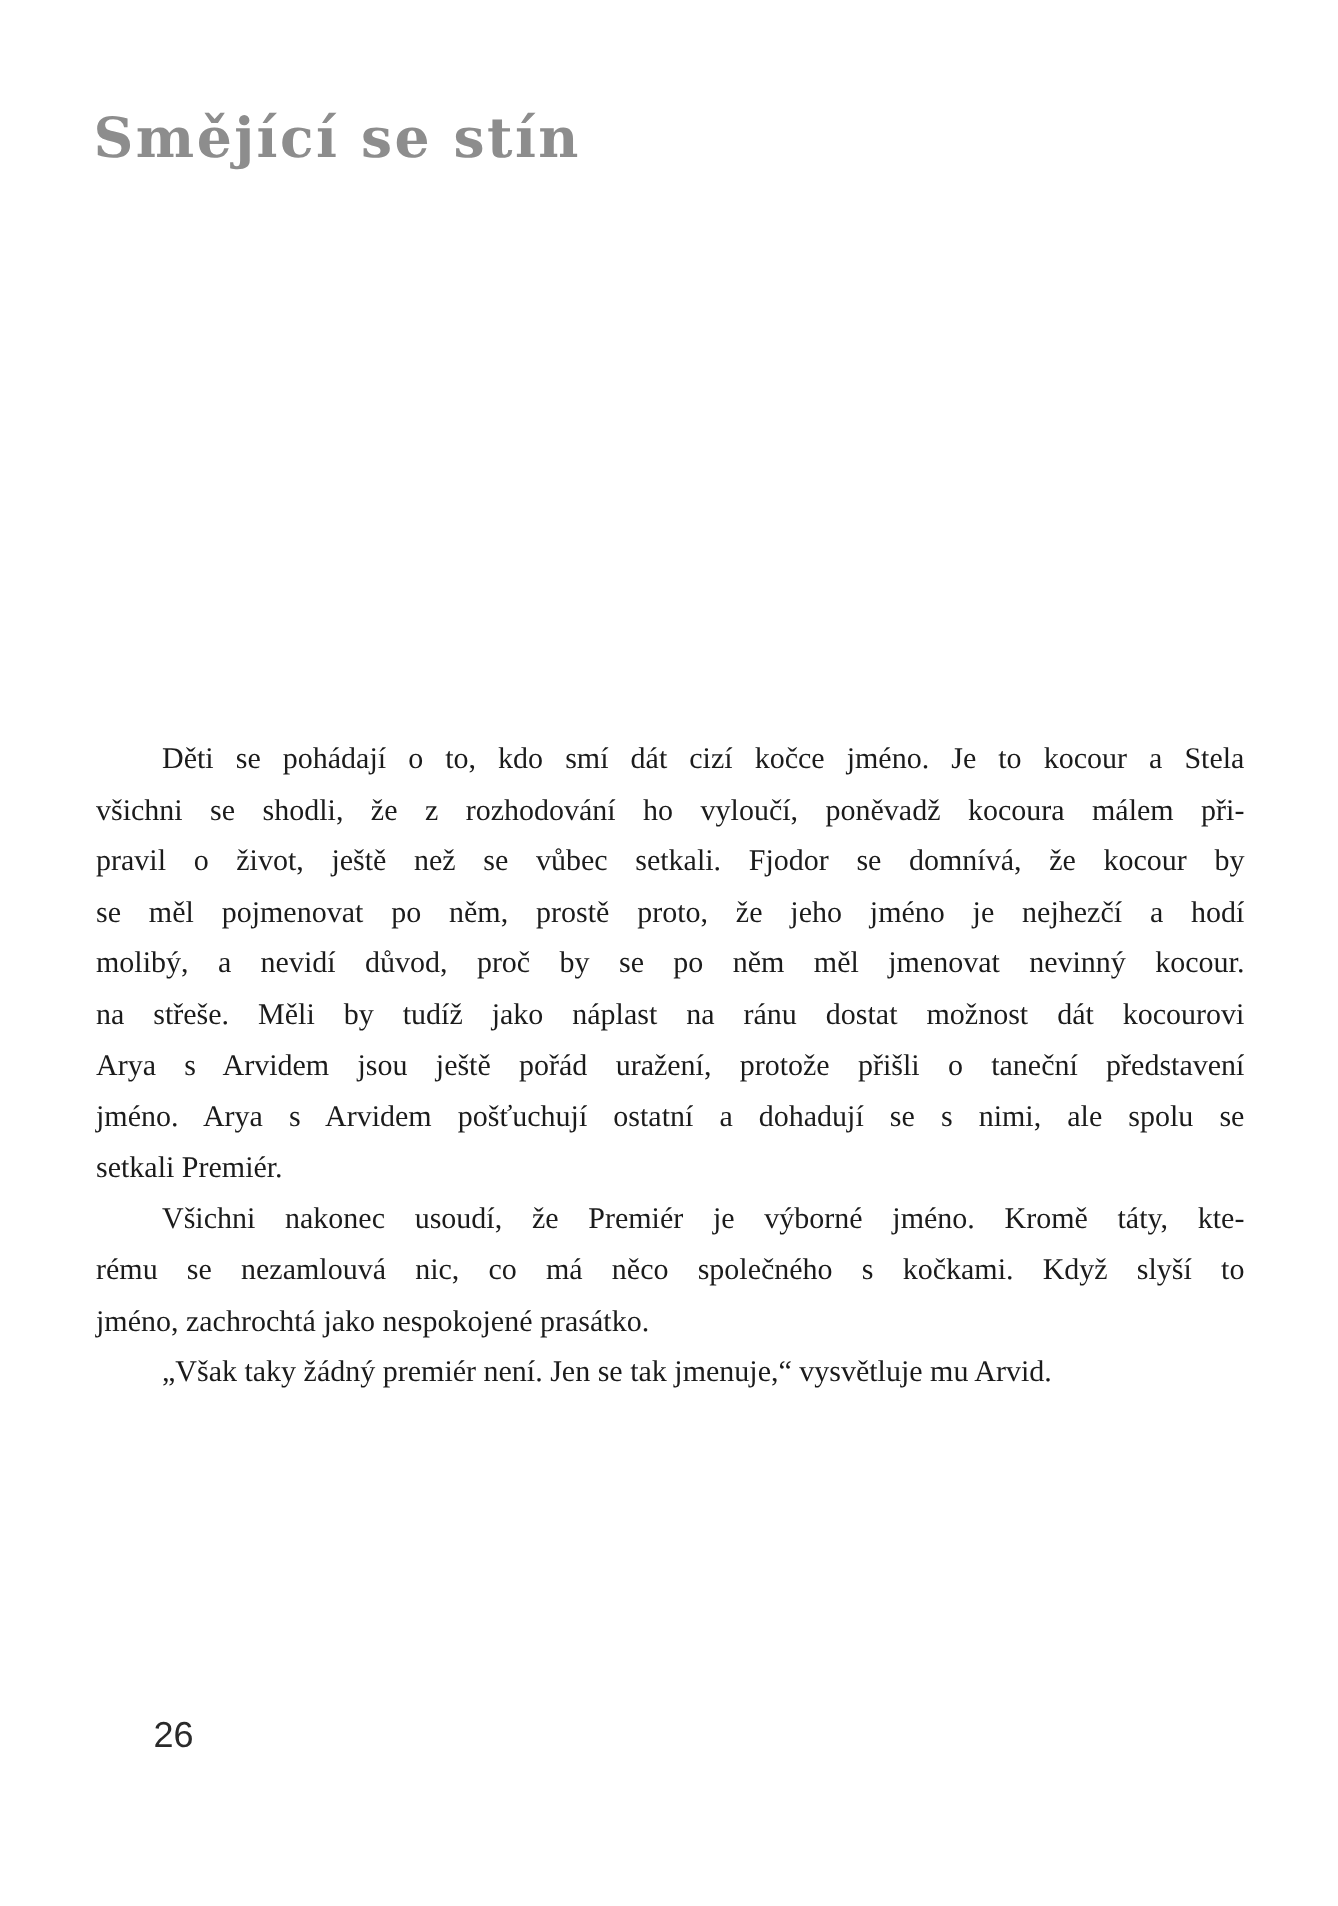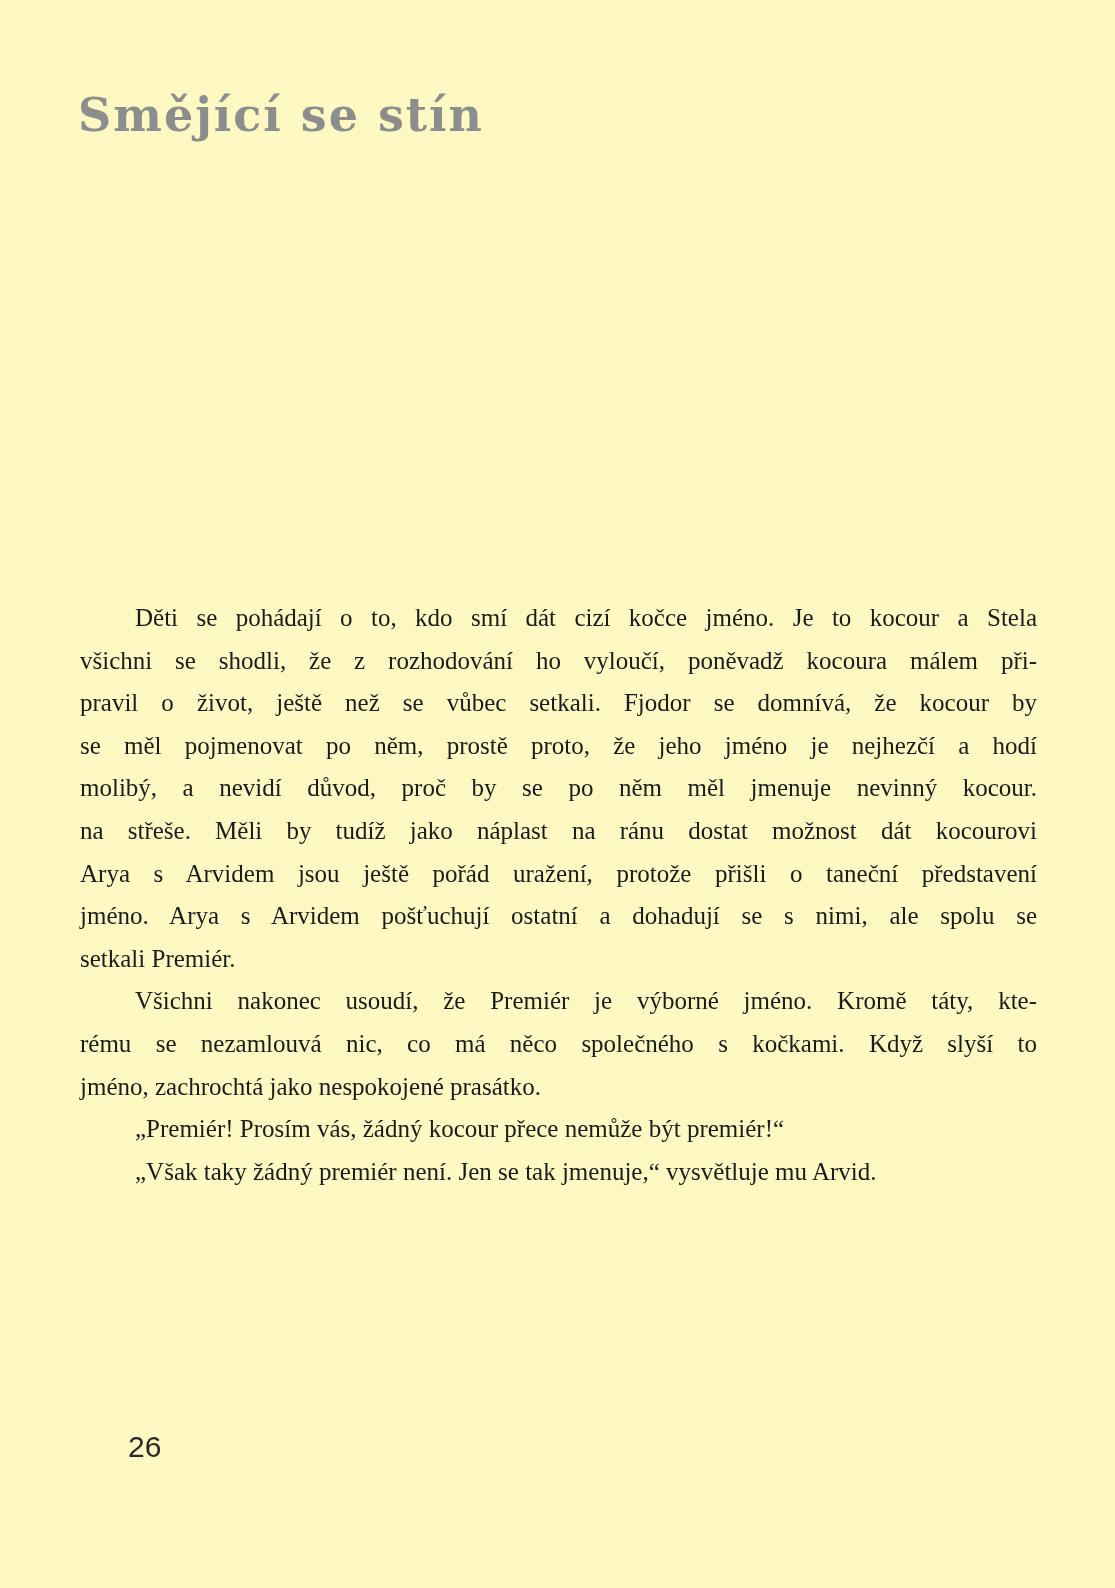--- a/index.html
+++ b/index.html
@@ -4,39 +4,39 @@
 <style>
   html, body {
     margin: 0;
     padding: 0;
     background: #e8e8e8;
   }
   .page {
     position: relative;
     width: 1115px;
     height: 1588px;
-    background: #fef9c3;
+    background: #ffffff;
     overflow: hidden;
     font-family: "Liberation Serif", serif;
   }
   .chapter-title {
     position: absolute;
     left: 78px;
     top: 88px;
     margin: 0;
     font-family: "DejaVu Serif", serif;
     font-weight: bold;
     font-size: 46px;
     letter-spacing: 2px;
     color: #8d8d8d;
   }
   .body-text {
     position: absolute;
     left: 80px;
-    top: 597px;
+    top: 612px;
     width: 957px;
     font-size: 25px;
     line-height: 42.6px;
     color: #1b1b1b;
   }
   .para { margin: 0; }
   .line {
     text-align: justify;
   }
   .line.just {
@@ -60,33 +60,30 @@
 
 <div class="page">
   <h1 class="chapter-title">Smějící se stín</h1>
 
   <div class="body-text" id="body-text">
       <div class="para">
         <div class="line just indent">Děti se pohádají o to, kdo smí dát cizí kočce jméno. Je to kocour a Stela</div>
         <div class="line just">všichni se shodli, že z rozhodování ho vyloučí, poněvadž kocoura málem při-</div>
         <div class="line just">pravil o život, ještě než se vůbec setkali. Fjodor se domnívá, že kocour by</div>
         <div class="line just">se měl pojmenovat po něm, prostě proto, že jeho jméno je nejhezčí a hodí</div>
-        <div class="line just">molibý, a nevidí důvod, proč by se po něm měl jmenuje nevinný kocour.</div>
+        <div class="line just">molibý, a nevidí důvod, proč by se po něm měl jmenovat nevinný kocour.</div>
         <div class="line just">na střeše. Měli by tudíž jako náplast na ránu dostat možnost dát kocourovi</div>
         <div class="line just">Arya s Arvidem jsou ještě pořád uražení, protože přišli o taneční představení</div>
         <div class="line just">jméno. Arya s Arvidem pošťuchují ostatní a dohadují se s nimi, ale spolu se</div>
         <div class="line">setkali Premiér.</div>
       </div>
       <div class="para">
         <div class="line just indent">Všichni nakonec usoudí, že Premiér je výborné jméno. Kromě táty, kte-</div>
         <div class="line just">rému se nezamlouvá nic, co má něco společného s kočkami. Když slyší to</div>
         <div class="line">jméno, zachrochtá jako nespokojené prasátko.</div>
       </div>
       <div class="para">
-        <div class="line indent">„Premiér! Prosím vás, žádný kocour přece nemůže být premiér!“</div>
-      </div>
-      <div class="para">
         <div class="line indent">„Však taky žádný premiér není. Jen se tak jmenuje,“ vysvětluje mu Arvid.</div>
       </div>
     </div>
 
   <div class="page-number">26</div>
 </div>
 
 </body></html>

